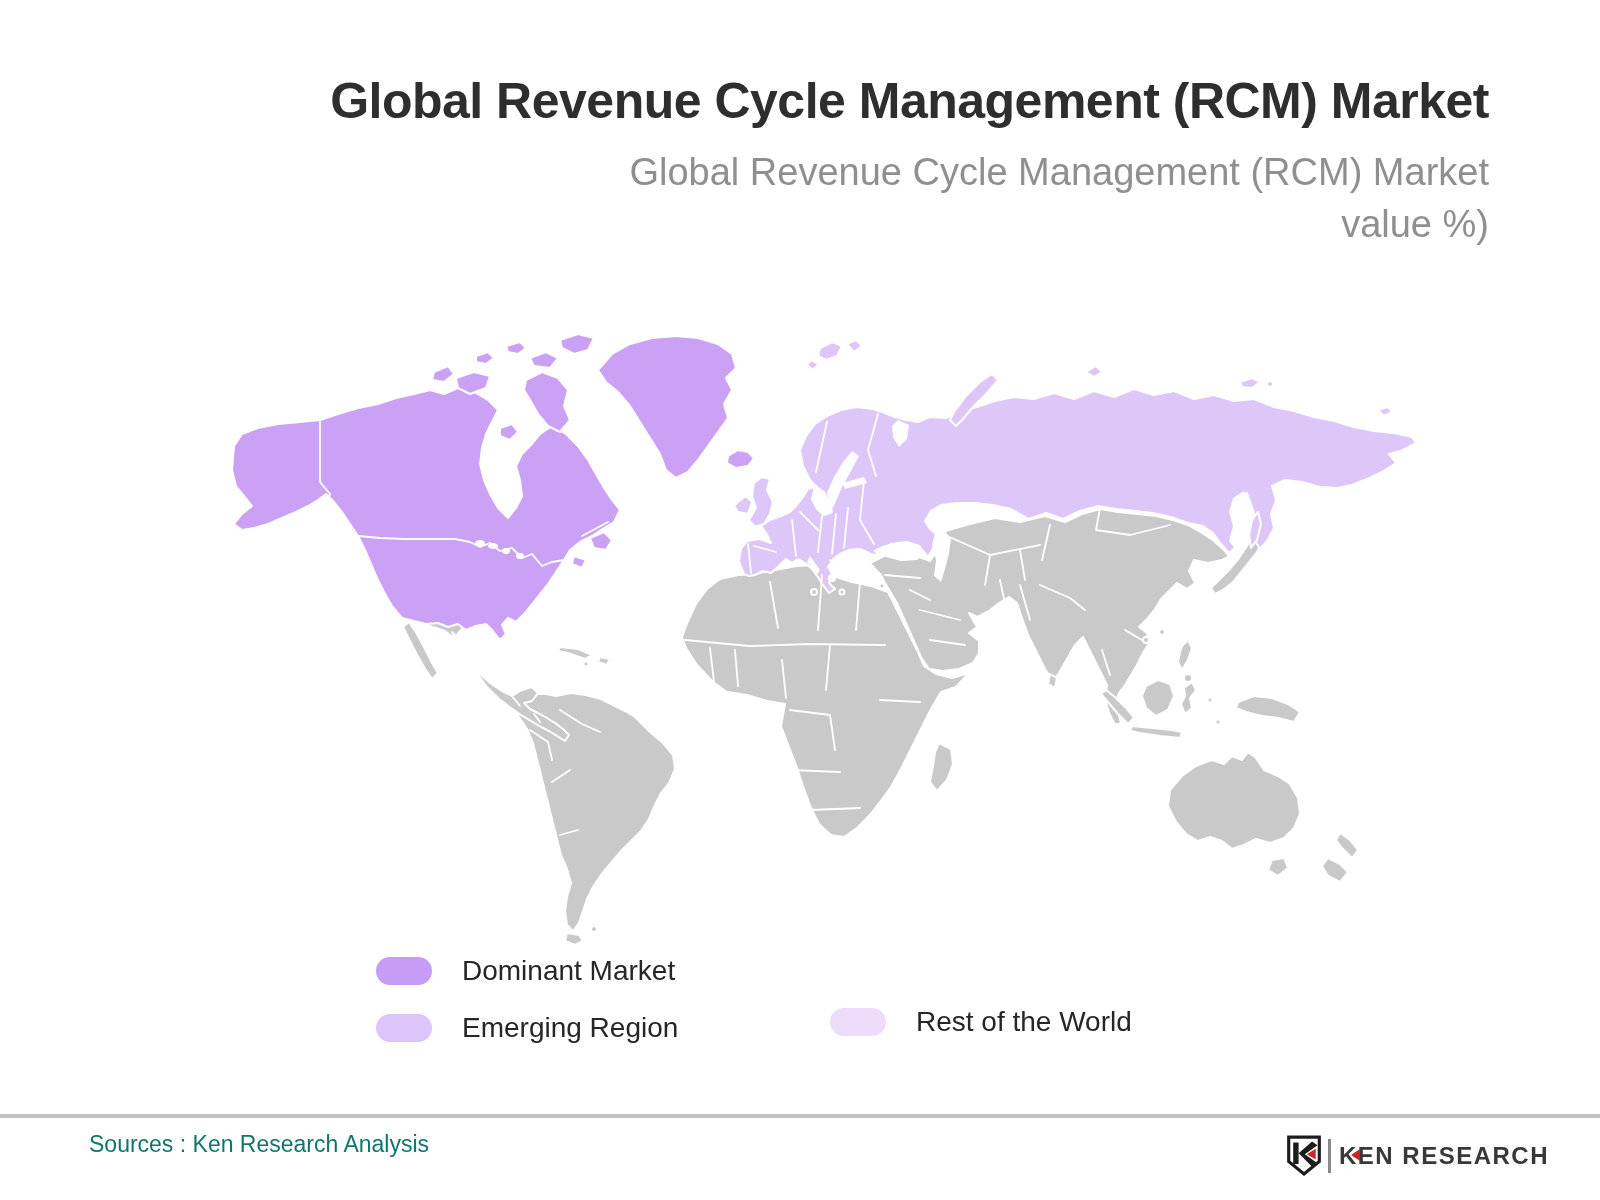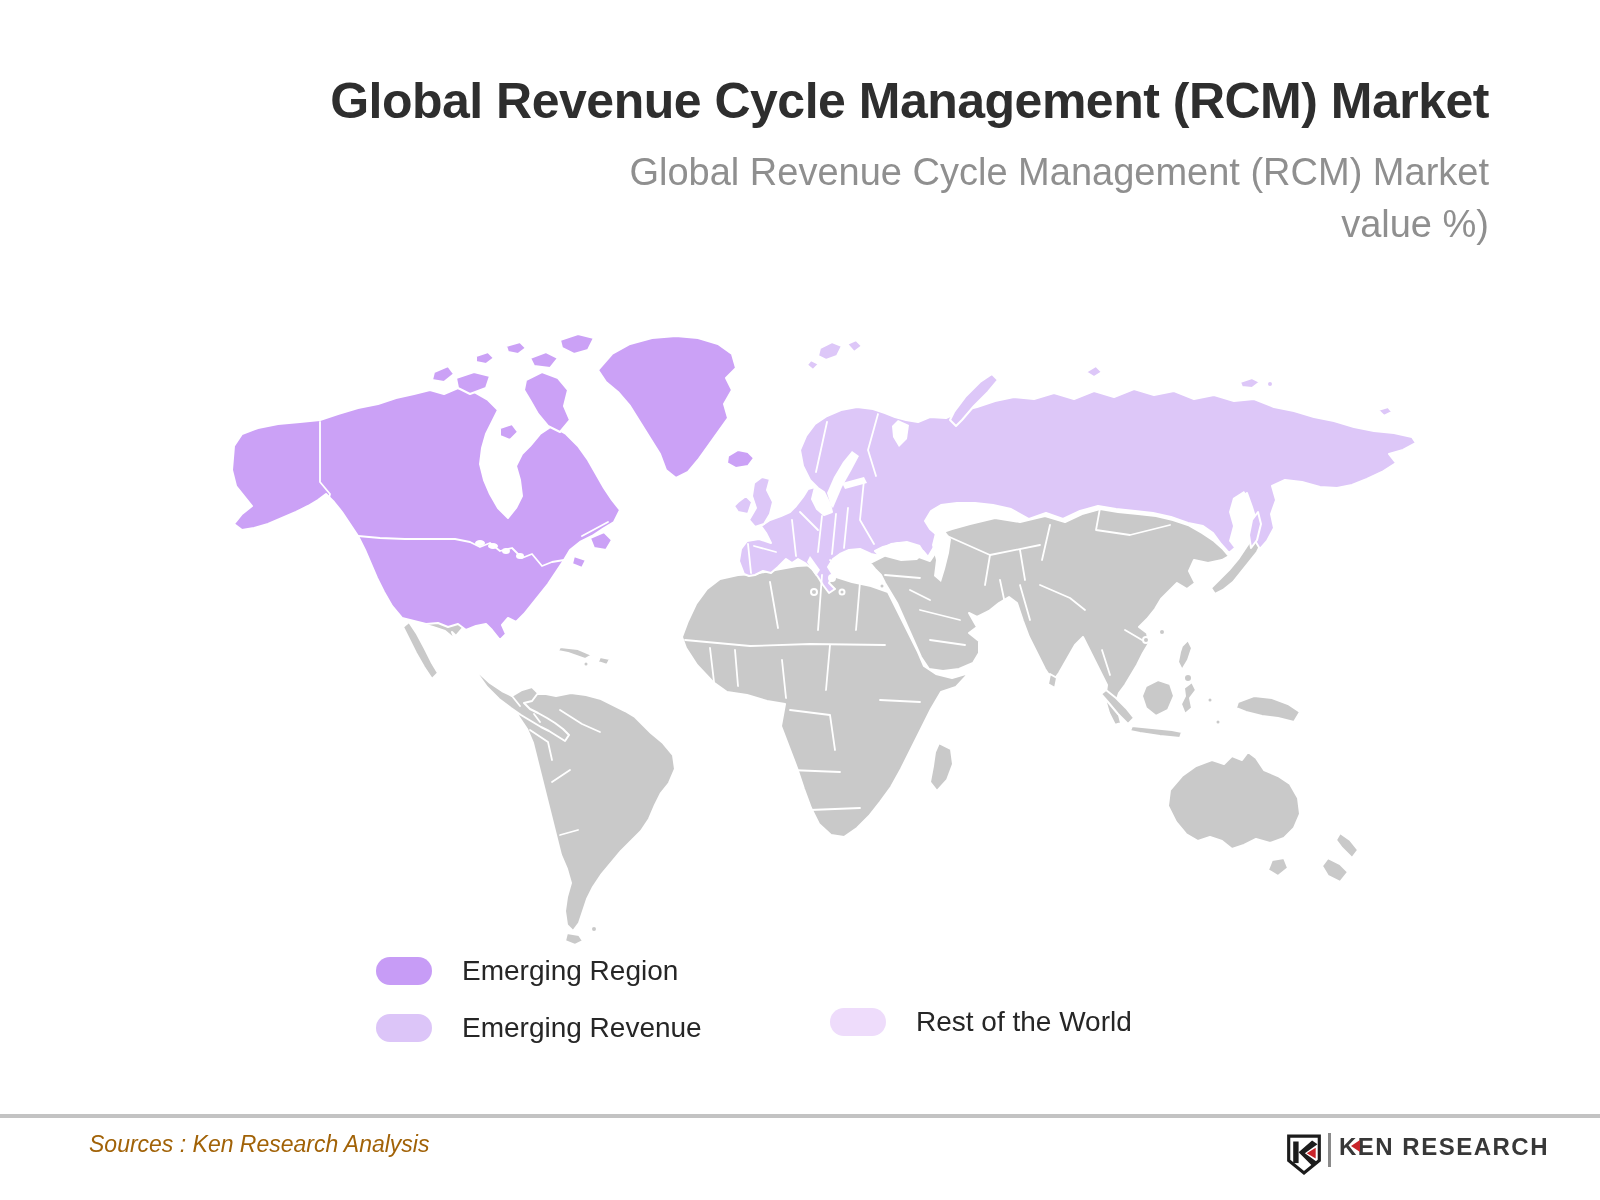--- a/index.html
+++ b/index.html
@@ -13,22 +13,22 @@
   .land{stroke:#ffffff;stroke-width:2;stroke-linejoin:round;}
   .sea{fill:#ffffff;stroke:none;}
   .cborder{fill:none;stroke:#ffffff;stroke-width:1.8;stroke-linecap:round;stroke-linejoin:round;}
   .legend-item{position:absolute;display:flex;align-items:center;}
   .legend-item .sw{flex:0 0 auto;}
   .legend-item .lbl{margin-left:30px;font-size:28px;color:#262626;}
   .li-1{left:376px;top:955px;}
   .li-2{left:376px;top:1012px;}
   .li-3{left:830px;top:1006px;}
   .divider{position:absolute;left:0;top:1114px;width:1600px;height:4px;background:#c3c3c3;}
-  .source{position:absolute;left:89px;top:1131px;font-size:23px;color:#a16207;font-style:italic;}
-  .logo{position:absolute;left:1286px;top:1133px;display:flex;height:46px;}
+  .source{position:absolute;left:89px;top:1131px;font-size:23px;color:#0f766e;}
+  .logo{position:absolute;left:1286px;top:1133px;display:flex;align-items:center;height:46px;}
   .logo .bar{width:3px;height:34px;background:#8a8a8a;margin:0 8px 0 6px;}
   .logo .brand{position:relative;font-size:24px;font-weight:700;letter-spacing:1.5px;color:#383838;}
   .logo .brand .red-tri{position:absolute;left:12px;top:7px;width:0;height:0;
        border-top:6px solid transparent;border-bottom:6px solid transparent;
        border-right:9px solid #c9252b;}
 </style>
 </head>
 <body>
 
 <div class="page">
@@ -176,27 +176,27 @@
         <path d="M282,366 L290,376"></path>
         <path d="M304,384 L310,392"></path>
       </g>
     </svg>
   </div>
 
   <div class="legend-item li-1">
     <svg class="sw" width="56" height="28">
       <rect x="0" y="0" width="56" height="28" rx="14" fill="#c79cf6"></rect>
     </svg>
-    <span class="lbl">Emerging Region</span>
+    <span class="lbl">Dominant Market</span>
   </div>
   <div class="legend-item li-2">
     <svg class="sw" width="56" height="28">
       <rect x="0" y="0" width="56" height="28" rx="14" fill="#dcc5f8"></rect>
     </svg>
-    <span class="lbl">Emerging Revenue</span>
+    <span class="lbl">Emerging Region</span>
   </div>
   <div class="legend-item li-3">
     <svg class="sw" width="56" height="28">
       <rect x="0" y="0" width="56" height="28" rx="14" fill="#eedcfb"></rect>
     </svg>
     <span class="lbl">Rest of the World</span>
   </div>
 
   <div class="divider"></div>
   <div class="source">Sources : Ken Research Analysis</div>

